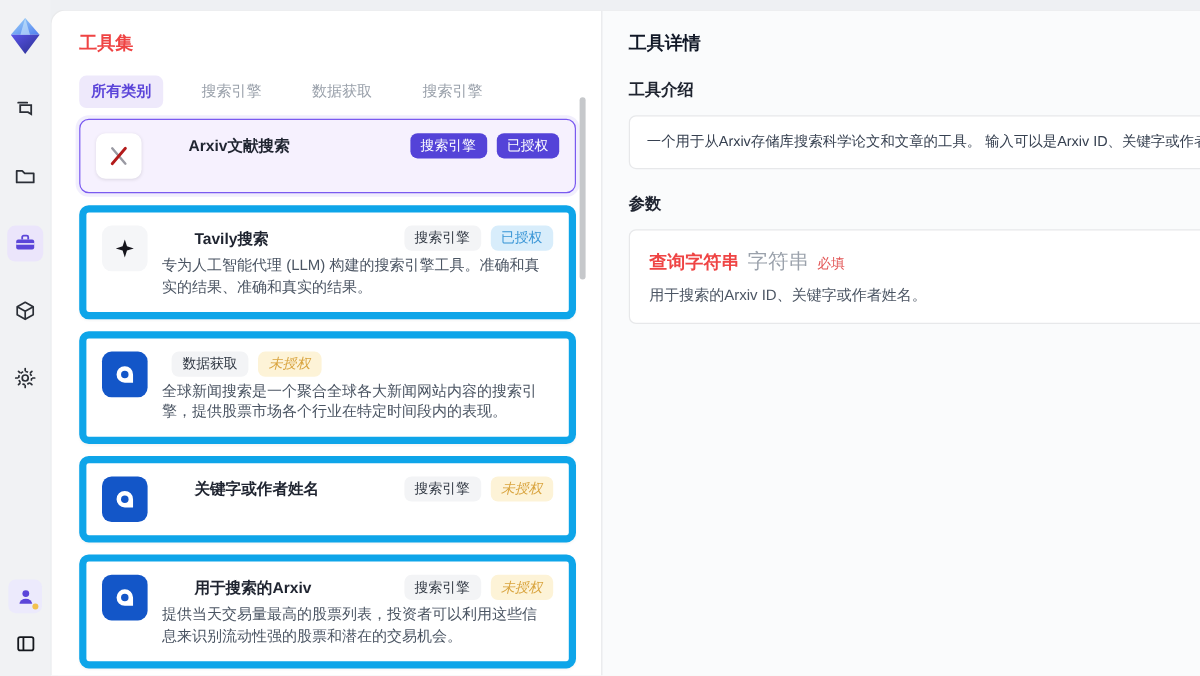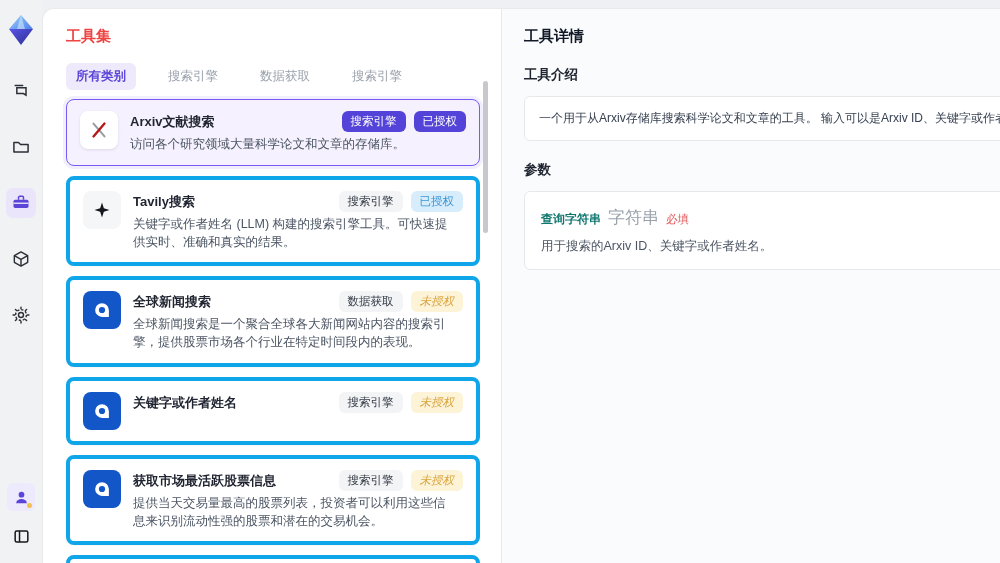--- a/index.html
+++ b/index.html
@@ -25,54 +25,54 @@
     border:1px solid #e9eaec; border-right:none; border-bottom:none; }
 
   
   .main { width:458px; flex:none; position:relative; padding:18px 22px 0 23px; }
   .page-title { font-size:15px; font-weight:bold; color:#ef4444; }
   .tabs { display:flex; align-items:center; gap:22px; margin-top:17px; }
   .tab { font-size:12.5px; color:#9aa1ab; padding:5px 10px; border-radius:6px; cursor:pointer; white-space:nowrap; }
   .tab.active { background:#eee9fb; color:#5b45d9; font-weight:bold; }
 
   .tool-list { margin-top:9px; display:flex; flex-direction:column; gap:10px; width:414px; }
-  .tool-card { background:#ffffff; border:4px solid #0ea5e9; border-radius:8px;
+  .tool-card { background:#ffffff; border:6px solid #0ea5e9; border-radius:8px;
     padding:11px 13px; display:flex; gap:12px; cursor:pointer;
     box-shadow:0 1px 2px rgba(0,0,0,0.04); }
   .tool-card.selected { background:#f6f1fe; border:1.5px solid #7a5af0;
     box-shadow:0 0 0 3px rgba(122,90,240,0.10); }
   .tile { width:38px; height:38px; border-radius:8px; flex:none;
     display:flex; align-items:center; justify-content:center; overflow:hidden; }
   .tile.arxiv-icon { background:#ffffff; box-shadow:0 1px 3px rgba(0,0,0,0.10); }
   .tile.tavily-icon { background:#f5f6f8; color:#15151c; font-size:17px; }
   .tile.news-q-icon { background:#1356c8; }
   .tool-body { flex:1; min-width:0; }
   .tool-head { display:flex; align-items:flex-start; }
-  .tool-name { font-size:13px; font-weight:bold; color:#1f2430; flex:1; padding-top:2px; }
+  .tool-name { font-size:13px; font-weight:bold; color:#1f2430; flex:1; padding-top:2px;margin-left:27px; }
   .tag { font-size:11.5px; border-radius:6px; padding:3px 9px; margin-left:8px; white-space:nowrap; flex:none; }
   .tag.solid { background:#5443d8; color:#ffffff; }
   .tag.plain { background:#f3f4f6; color:#333a45; }
   .tag.authorized { background:#d8edfb; color:#3a96d6; }
   .tag.unauthorized { background:#fdf3d7; color:#d9a43f;font-style:italic; }
   .tool-desc { font-size:12.5px; color:#4b5563; line-height:1.42; margin-top:4px; max-width:320px; }
 
   .scrollbar { position:absolute; right:13px; top:72px; width:5px; height:483px; border-radius:3px; }
   .scroll-thumb { position:absolute; top:0; width:5px; height:152px; border-radius:3px; background:#c6c8cb; cursor:pointer; }
 
   
   .details { flex:1; background:#fafbfc; border-left:1px solid #e7e8ea;
     padding:18px 24px 0 22px; position:relative; }
   .details-title { font-size:15px; font-weight:bold; color:#111827; }
   .section-heading { font-size:13.5px; font-weight:bold; color:#1f2430; margin-top:20px; }
   .intro-box { margin-top:12px; background:#ffffff; border:1px solid #e7e8ea; border-radius:6px;
     padding:13px 14px; font-size:12px; color:#374151; white-space:nowrap; overflow:hidden; }
   .param-box { margin-top:12px; background:#ffffff; border:1px solid #e7e8ea; border-radius:6px;
     padding:14px 16px; }
   .param-head { display:flex; align-items:baseline; gap:7px; }
-  .param-name { font-size:12px; font-weight:bold; color:#0f766e; }
+  .param-name { font-size:15px; font-weight:bold; color:#ef4444; }
   .param-type { font-size:17px; color:#9aa1ab; }
   .param-required { font-size:11.5px; color:#e25555; }
   .param-desc { font-size:12.5px; color:#4b5563; margin-top:9px; }
 </style>
 </head>
 <body>
 
 <nav class="rail">
   <div class="logo">
     <svg width="34" height="36" viewBox="0 0 34 36">
@@ -162,48 +162,46 @@
               <path d="M6 5 L18 19" stroke="#9a9aa3" stroke-width="2.2"></path>
               <path d="M18 5 L6 19" stroke="#b31b1b" stroke-width="2.6"></path>
             </svg>
           </div>
     <div class="tool-body">
       <div class="tool-head">
         <span class="tool-name">Arxiv文献搜索</span>
         <span class="tag solid">搜索引擎</span>
         <span class="tag solid">已授权</span>
       </div>
-      <div class="tool-desc">访问各个研究领域大量科学论文和文章的存储库。</div>
     </div>
   </div>
         <div class="tool-card">
     <div class="tile tavily-icon">
             <svg width="20" height="20" viewBox="0 0 24 24" fill="#15151c">
               <path d="M12 3 L14.2 9.8 L21 12 L14.2 14.2 L12 21 L9.8 14.2 L3 12 L9.8 9.8 z"></path>
             </svg>
           </div>
     <div class="tool-body">
       <div class="tool-head">
         <span class="tool-name">Tavily搜索</span>
         <span class="tag plain">搜索引擎</span>
         <span class="tag authorized">已授权</span>
       </div>
-      <div class="tool-desc">关键字或作者姓名 (LLM) 构建的搜索引擎工具。可快速提供实时、准确和真实的结果。</div>
+      <div class="tool-desc">专为人工智能代理 (LLM) 构建的搜索引擎工具。准确和真实的结果、准确和真实的结果。</div>
     </div>
   </div>
         <div class="tool-card">
     <div class="tile news-q-icon">
             <svg width="22" height="22" viewBox="0 0 24 24">
               <path d="M12 4.5 a7.5 7.5 0 1 0 0 15 h7.5 v-7.5 a7.5 7.5 0 0 0 -7.5 -7.5 z" fill="#ffffff"></path>
               <circle cx="12" cy="12" r="3.4" fill="#1356c8"></circle>
             </svg>
           </div>
     <div class="tool-body">
       <div class="tool-head">
-        <span class="tool-name">全球新闻搜索</span>
         <span class="tag plain">数据获取</span>
         <span class="tag unauthorized">未授权</span>
       </div>
       <div class="tool-desc">全球新闻搜索是一个聚合全球各大新闻网站内容的搜索引擎，提供股票市场各个行业在特定时间段内的表现。</div>
     </div>
   </div>
         <div class="tool-card">
     <div class="tile news-q-icon">
             <svg width="22" height="22" viewBox="0 0 24 24">
               <path d="M12 4.5 a7.5 7.5 0 1 0 0 15 h7.5 v-7.5 a7.5 7.5 0 0 0 -7.5 -7.5 z" fill="#ffffff"></path>
@@ -220,21 +218,21 @@
   </div>
         <div class="tool-card">
     <div class="tile news-q-icon">
             <svg width="22" height="22" viewBox="0 0 24 24">
               <path d="M12 4.5 a7.5 7.5 0 1 0 0 15 h7.5 v-7.5 a7.5 7.5 0 0 0 -7.5 -7.5 z" fill="#ffffff"></path>
               <circle cx="12" cy="12" r="3.4" fill="#1356c8"></circle>
             </svg>
           </div>
     <div class="tool-body">
       <div class="tool-head">
-        <span class="tool-name">获取市场最活跃股票信息</span>
+        <span class="tool-name">用于搜索的Arxiv</span>
         <span class="tag plain">搜索引擎</span>
         <span class="tag unauthorized">未授权</span>
       </div>
       <div class="tool-desc">提供当天交易量最高的股票列表，投资者可以利用这些信息来识别流动性强的股票和潜在的交易机会。</div>
     </div>
   </div>
         <div class="tool-card">
     
     
   </div>

